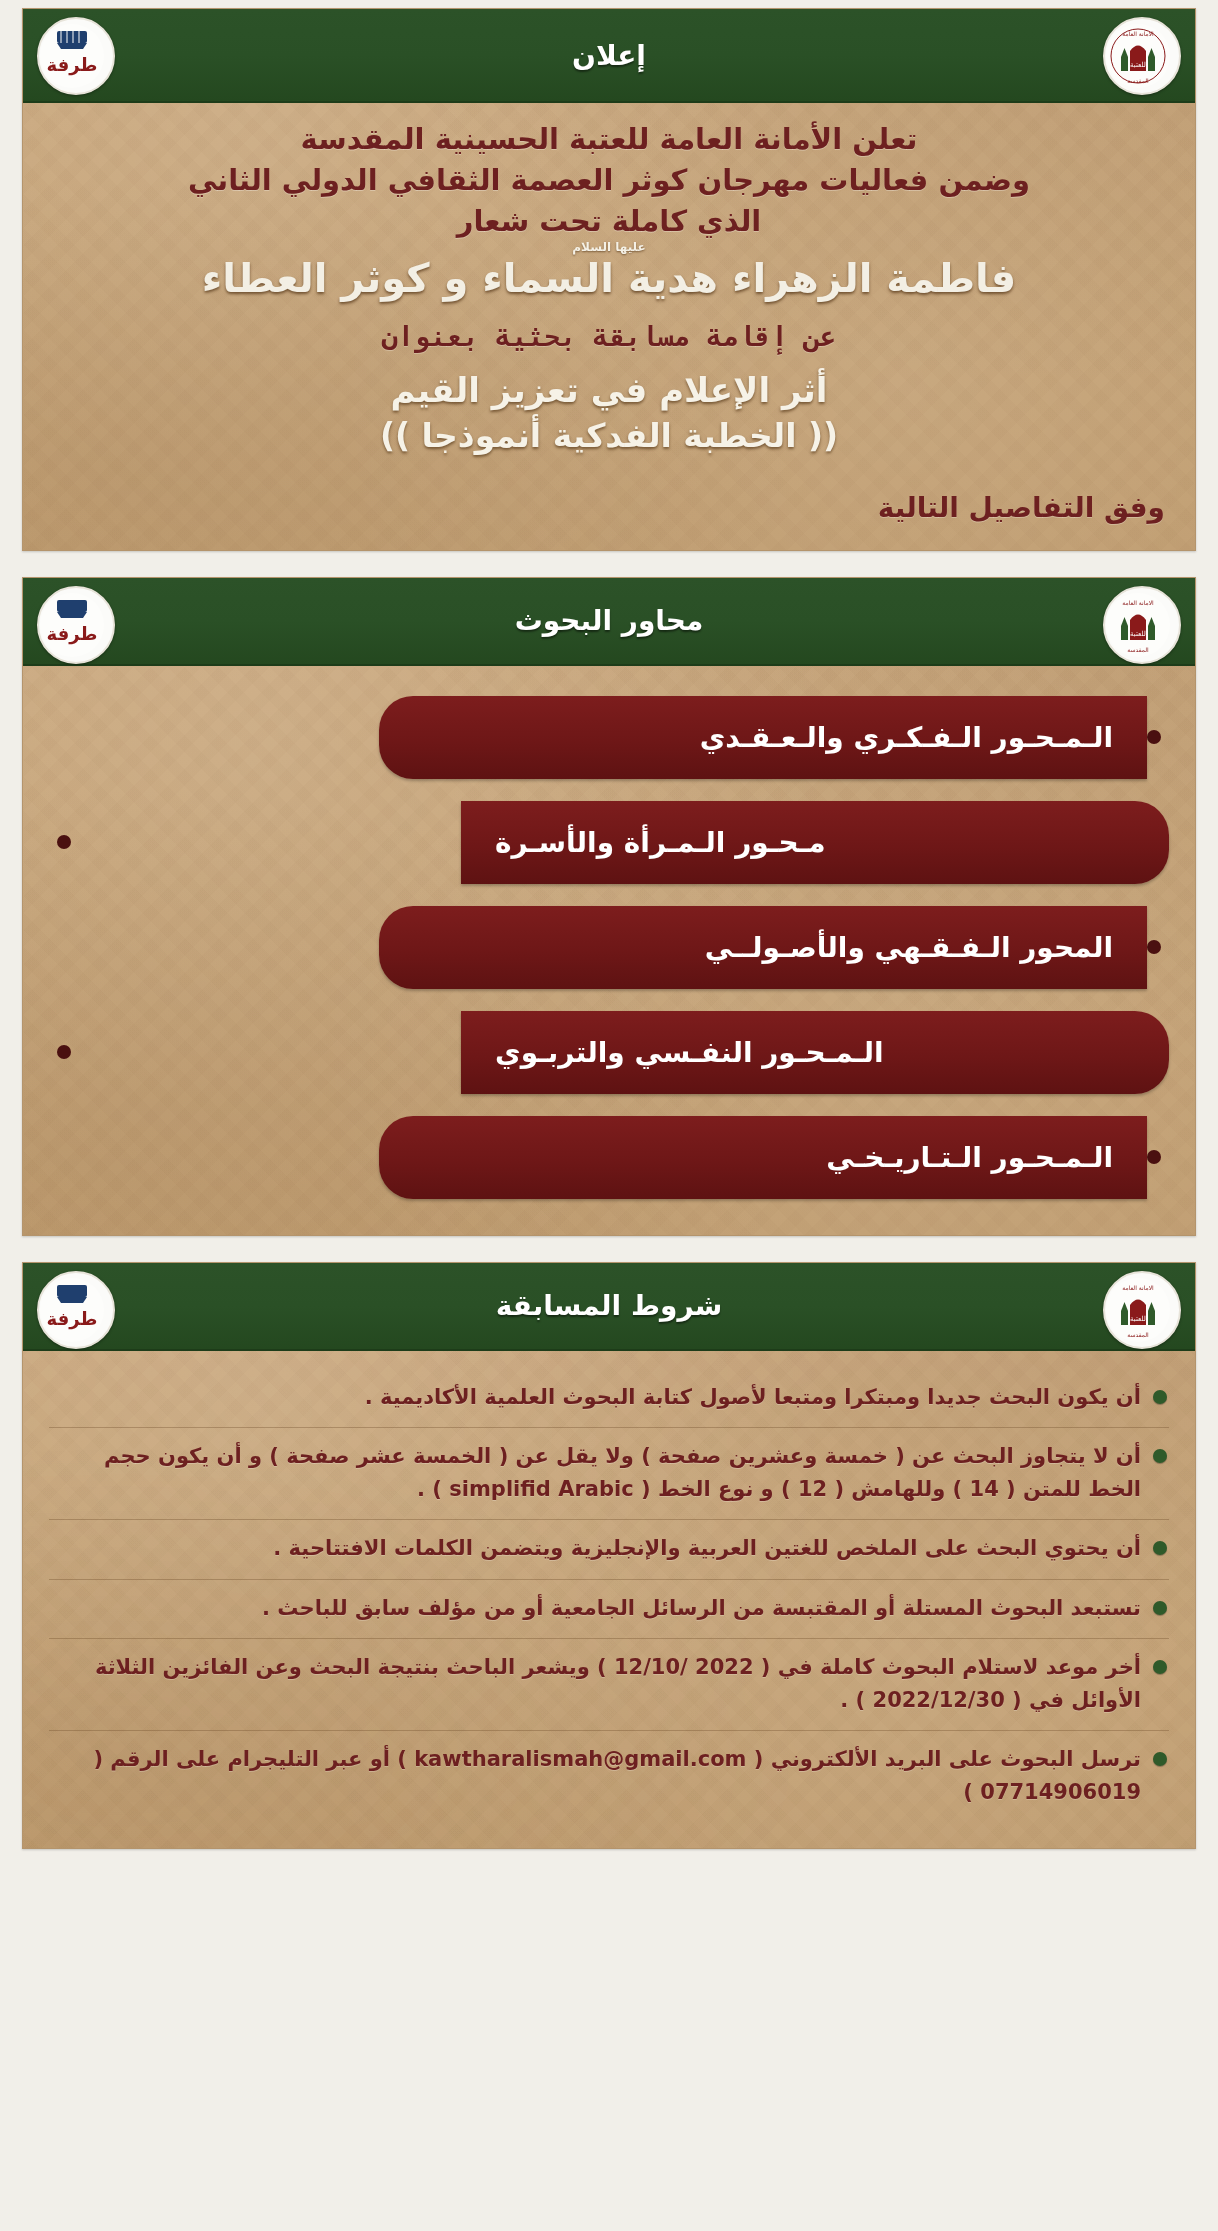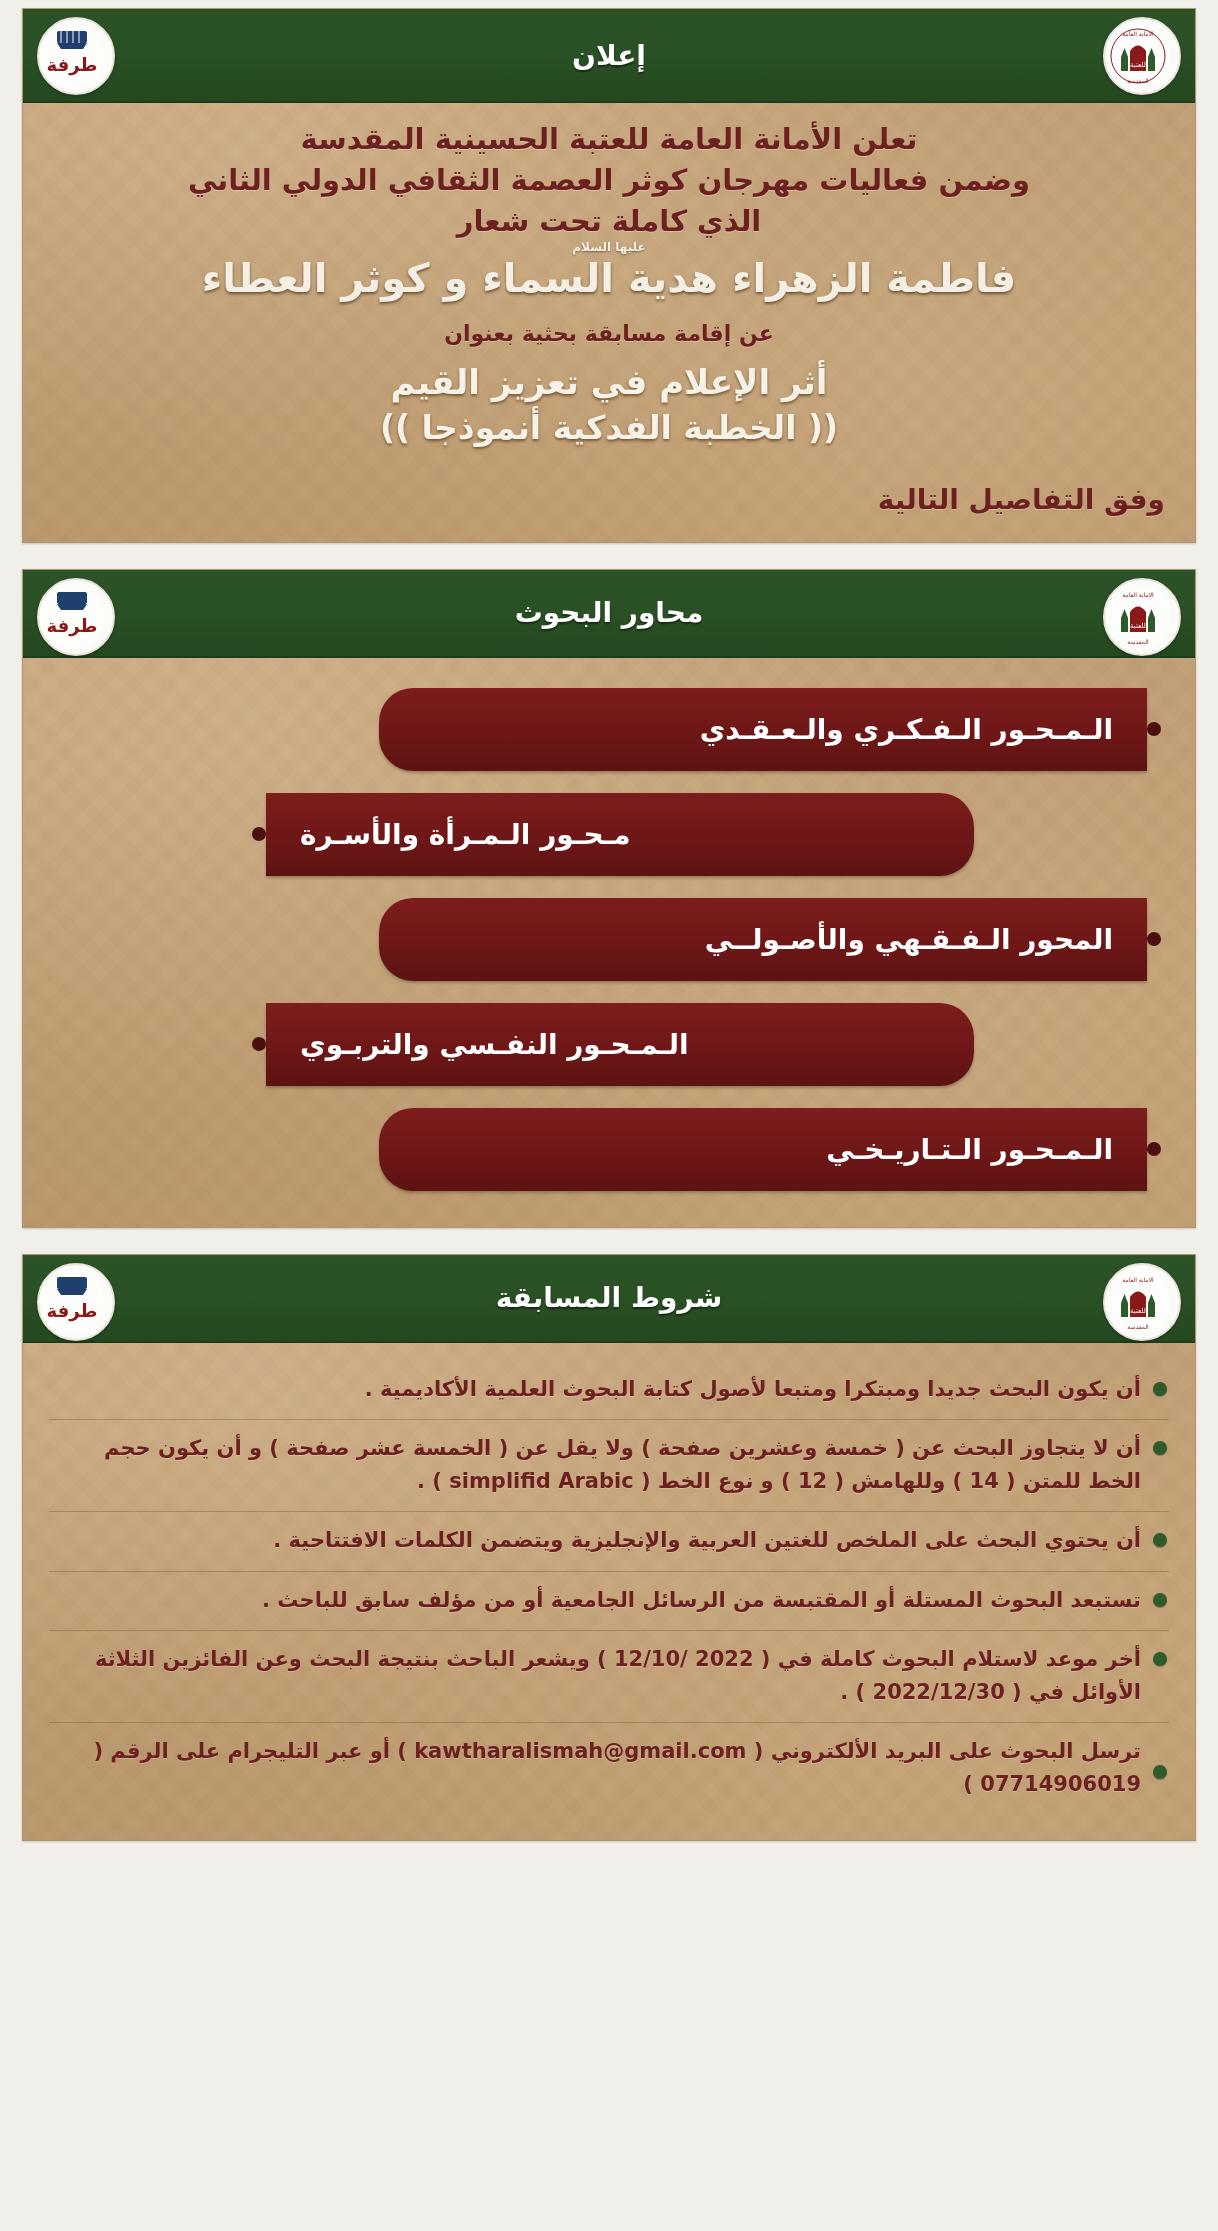--- a/index.html
+++ b/index.html
@@ -112,23 +112,24 @@
     position:absolute;
     top:-14px;
     left:50%;
     transform:translateX(-50%);
     text-shadow:0 1px 2px rgba(70,40,10,.6);
     white-space:nowrap;
   }
   .sub-brown{
     color:#6d2020;
     font-weight:bold;
-    font-size:22px;
+    font-size:27px;
     margin-top:14px;
     text-shadow:0 1px 0 rgba(255,255,255,.25);
+    font-family:Liberation Mono, monospace;
   }
   .title-cream{
     color:#f6f2e7;
     font-weight:bold;
     font-size:34px;
     margin-top:16px;
     text-shadow:0 2px 3px rgba(70,40,10,.6);
   }
   .title-cream.second{
     font-size:33px;
@@ -150,21 +151,21 @@
     z-index:1;
     display:flex;
     flex-direction:column;
     gap:22px;
   }
   .axis-row{
     display:flex;
     align-items:center;
   }
   .axis-row.r{justify-content:flex-start;}
-  .axis-row.l{justify-content:center;}
+  .axis-row.l{justify-content:space-between;}
   .pill{
     background:linear-gradient(180deg,#7d1d1d 0%,#6e1717 55%,#5e1212 100%);
     color:#fff;
     font-weight:bold;
     font-size:28px;
     height:67px;
     display:flex;
     align-items:center;
     padding:8px 34px;
     box-shadow:0 2px 3px rgba(0,0,0,.25);
@@ -194,21 +195,21 @@
     position:relative;
     z-index:1;
   }
   .cond{
     display:flex;
     gap:12px;
     align-items:flex-start;
     padding:12px 2px 14px 2px;
     border-bottom:1px solid rgba(110,75,40,.35);
   }
-  .cond:last-child{border-bottom:none;align-items:center;}
+  .cond:last-child{border-bottom:none;}
   .bullet{
     width:14px;height:14px;border-radius:50%;
     background:#2f5a2a;
     margin-top:9px;
     flex:0 0 auto;
     box-shadow:0 1px 1px rgba(0,0,0,.3);
   }
   .cond-text{
     color:#6d2020;
     font-weight:bold;

